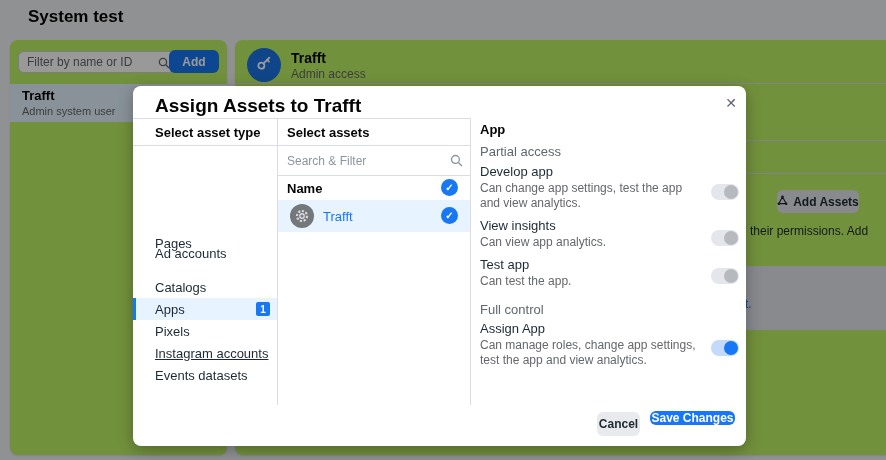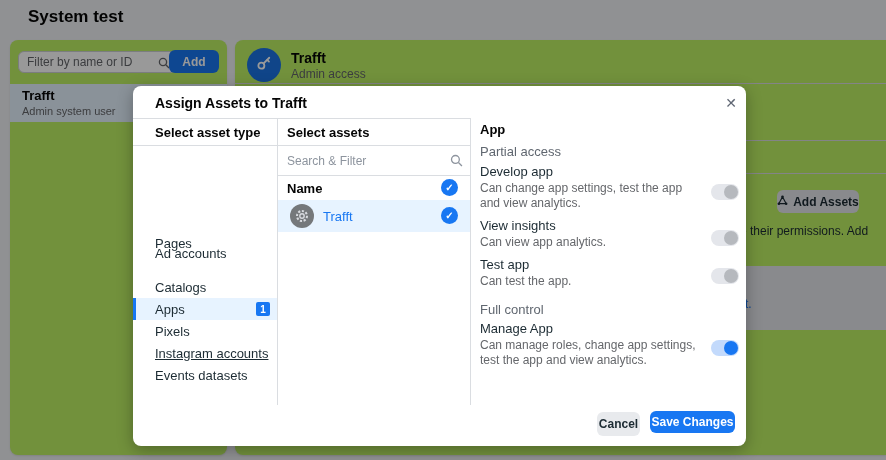--- a/index.html
+++ b/index.html
@@ -32,21 +32,21 @@
   .partial-text { left:505px; top:184px; font-size:12px; color:#1c2b33; }
   .gray-box { left:465px; top:226px; width:420px; height:64px; background:#e4e6eb; border-radius:8px; }
   .partial-link { left:510px; top:257px; font-size:12px; color:#1877f2; }
 
   
   .overlay { left:0; top:0; width:886px; height:460px; background:rgba(0,0,0,.40); z-index:5; }
 
   
   .modal { left:133px; top:86px; width:613px; height:360px; background:#fff; border-radius:8px;
     box-shadow:0 4px 16px rgba(0,0,0,.3); z-index:10; }
-  .modal-title { left:22px; top:9px; font-size:14px; font-weight:700; color:#050505; }
+  .modal-title { left:22px; top:9px; font-size:19px; font-weight:700; color:#050505; }
   .modal-close { left:588px; top:7px; width:20px; height:20px; font-size:14px; color:#5f6673;
     display:flex; align-items:center; justify-content:center; cursor:pointer; }
   .m-hline { position:absolute; background:#dadde1; height:1px; }
   .m-vline { position:absolute; background:#dadde1; width:1px; }
 
   .col-header { font-size:13px; font-weight:700; color:#050505; }
 
   
   .type-item { position:absolute; left:0; width:144px; height:22px; font-size:13px; color:#1c2b33;
     display:flex; align-items:center; padding-left:22px; cursor:pointer; }
@@ -73,21 +73,21 @@
   .perm-name { font-size:13px; color:#1c2b33; }
   .perm-desc { font-size:12px; color:#65676b; line-height:15px; width:225px; }
   .toggle { position:absolute; left:578px; width:28px; height:16px; border-radius:8px; background:#e4e6eb; cursor:pointer; }
   .toggle::after { content:''; position:absolute; top:1px; right:1px; width:14px; height:14px; border-radius:50%; background:#b6b9be; }
   .toggle[data-state="on"] { background:#c3dafc; }
   .toggle[data-state="on"]::after { background:#1877f2; }
 
   
   .cancel-btn { left:464px; top:326px; width:43px; height:24px; background:#e8eaed; border:none; border-radius:6px;
     font-size:12px; font-weight:700; color:#1c2b33; cursor:pointer; }
-  .save-btn { left:517px; top:325px; width:85px; height:22px; background:#1877f2; border:none; border-radius:6px;
+  .save-btn { left:517px; top:325px; width:85px; height:14px; background:#1877f2; border:none; border-radius:6px;
     font-size:12px; font-weight:700; color:#fff; cursor:pointer; }
 </style>
 </head>
 <body>
 
 <div class="abs page-title">System test</div>
 
 <div class="abs card left-card">
   <input class="abs filter-input" placeholder="Filter by name or ID" style="">
   <span class="abs filter-search-icon">
@@ -201,19 +201,19 @@
 
   <div class="perm perm-name" style="top:132px;">View insights</div>
   <div class="perm perm-desc" style="top:149px;">Can view app analytics.</div>
   <div class="toggle" style="top:144px;" data-state="disabled_on"></div>
 
   <div class="perm perm-name" style="top:171px;">Test app</div>
   <div class="perm perm-desc" style="top:188px;">Can test the app.</div>
   <div class="toggle" style="top:182px;" data-state="disabled_on"></div>
 
   <div class="perm perm-group" style="top:216px;">Full control</div>
-  <div class="perm perm-name" style="top:235px;">Manage App</div>
+  <div class="perm perm-name" style="top:235px;">Assign App</div>
   <div class="perm perm-desc" style="top:252px;">Can manage roles, change app settings, test the app and view analytics.</div>
   <div class="toggle" style="top:254px;" data-state="on"></div>
 
   <button class="abs cancel-btn">Cancel</button>
   <button class="abs save-btn">Save Changes</button>
 </div>
 
 </body></html>

